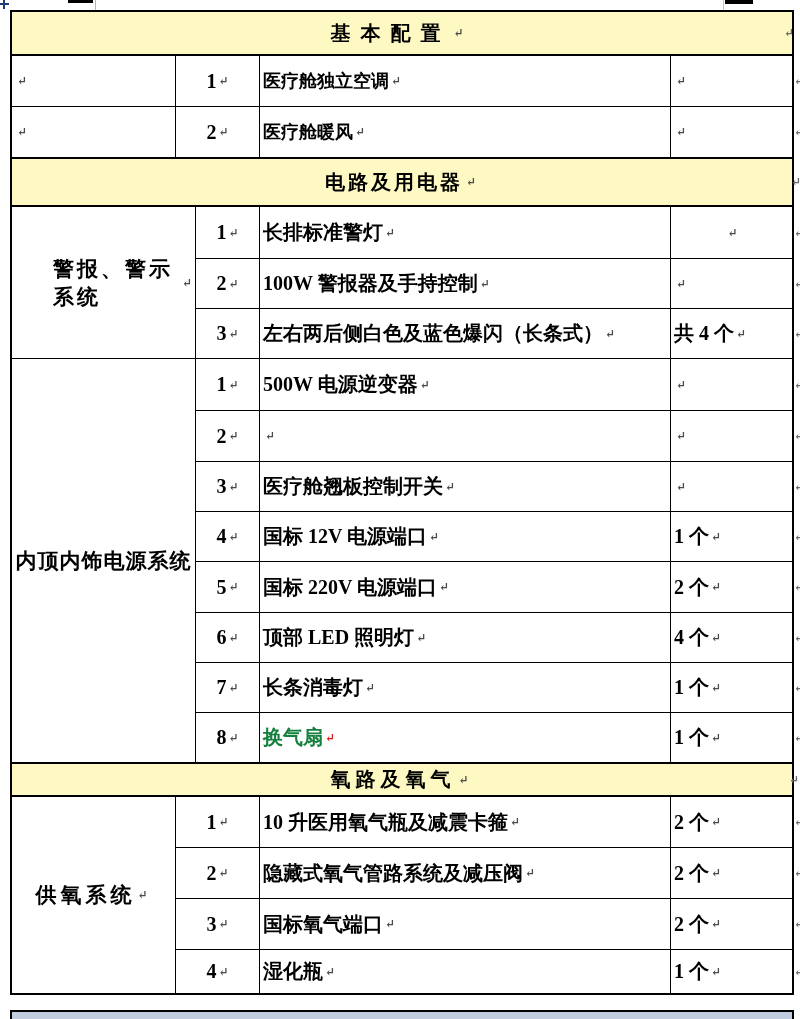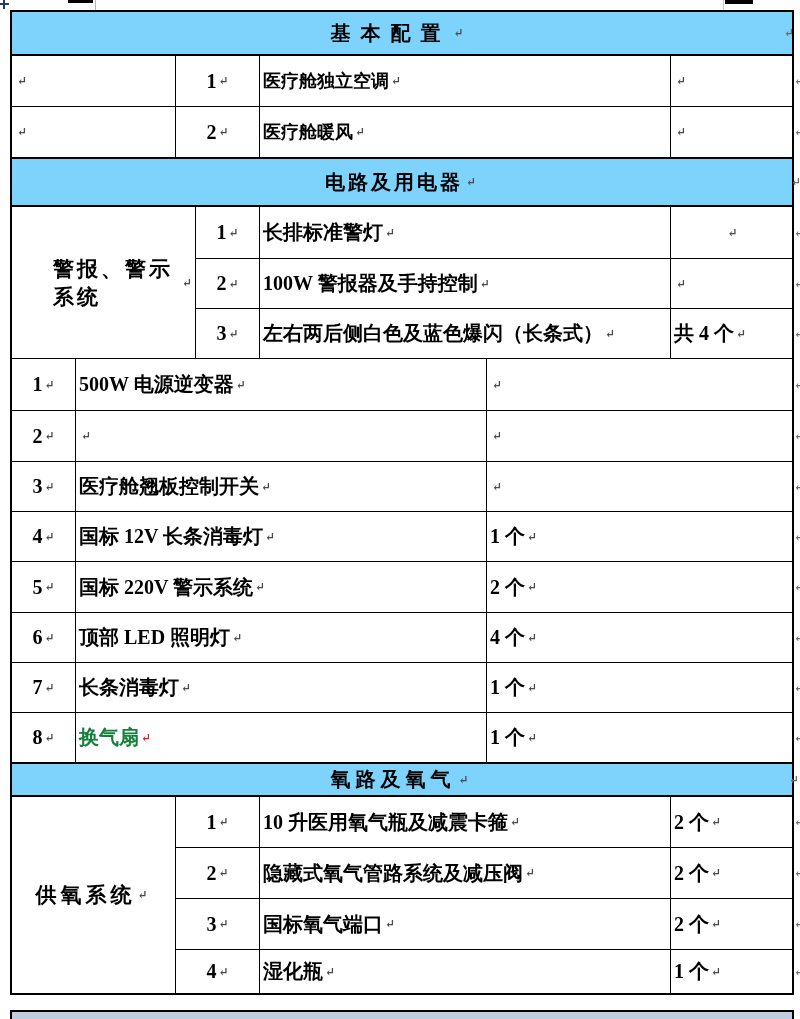--- a/index.html
+++ b/index.html
@@ -10,21 +10,21 @@
   .handle { position:absolute; left:0; top:0; width:9px; height:9px; cursor:move; }
   .handle::before { content:""; position:absolute; left:0; top:3px; width:9px; height:2px; background:#1f3c77; }
   .handle::after  { content:""; position:absolute; left:3px; top:0; width:2px; height:9px; background:#1f3c77; }
   .bar1 { position:absolute; left:68px;  top:0; width:25px; height:3px; background:#000; }
   .bar2 { position:absolute; left:725px; top:0; width:28px; height:4px; background:#000; }
   .tick1{ position:absolute; left:95px;  top:0; width:1px;  height:10px; background:#b5b5b5; }
   .tick2{ position:absolute; left:723px; top:0; width:1px;  height:12px; background:#c6c6c6; }
 
   
   .tbl { position:absolute; left:10px; top:10px; width:784px; border:2px solid #000; background:#fff; }
-  .hdr { position:relative; height:44px; background:#7dd3fc; display:flex; align-items:center; justify-content:center;
+  .hdr { position:relative; height:44px; background:#fef9c3; display:flex; align-items:center; justify-content:center;
          font-size:20px; border-bottom:2px solid #000; }
   .hdr + * { border-top:0; }
   .hdr.mid { border-top:2px solid #000; }
   .row { position:relative; display:flex; height:50px; }
   .row + .row { border-top:1px solid #000; }
   .group { position:relative; display:flex; }
   .group + .group { border-top:1px solid #000; }
   .grows { flex:1; display:flex; flex-direction:column; }
   .grows .row + .row { border-top:1px solid #000; }
 
@@ -160,20 +160,23 @@
         <div class="cell c4 qty">
             <span class="t">共 4 个</span>
             <span class="pm">↵</span>
           </div>
         <span class="eor">↵</span>
       </div>
     </div>
   </div>
 
   <div class="group">
+    <div class="glabel c1b bR" style="letter-spacing:1px;">
+      <span class="t">内顶内饰电源系统</span>
+    </div>
     <div class="grows">
       <div class="row" style="height:51px;">
         <div class="cell c2b bR num">
             <span class="t">1</span>
             <span class="pm">↵</span>
           </div>
         <div class="cell c3 bR item">
             <span class="t">500W 电源逆变器</span>
             <span class="pm">↵</span>
           </div>
@@ -211,36 +214,36 @@
             <span class="pm">↵</span>
           </div>
         <span class="eor">↵</span>
       </div>
       <div class="row">
         <div class="cell c2b bR num">
             <span class="t">4</span>
             <span class="pm">↵</span>
           </div>
         <div class="cell c3 bR item">
-            <span class="t">国标 12V 长条消毒灯</span>
+            <span class="t">国标 12V 电源端口</span>
             <span class="pm">↵</span>
           </div>
         <div class="cell c4 qty">
             <span class="t">1 个</span>
             <span class="pm">↵</span>
           </div>
         <span class="eor">↵</span>
       </div>
       <div class="row" style="height:51px;">
         <div class="cell c2b bR num">
             <span class="t">5</span>
             <span class="pm">↵</span>
           </div>
         <div class="cell c3 bR item">
-            <span class="t">国标 220V 警示系统</span>
+            <span class="t">国标 220V 电源端口</span>
             <span class="pm">↵</span>
           </div>
         <div class="cell c4 qty">
             <span class="t">2 个</span>
             <span class="pm">↵</span>
           </div>
         <span class="eor">↵</span>
       </div>
       <div class="row">
         <div class="cell c2b bR num">

